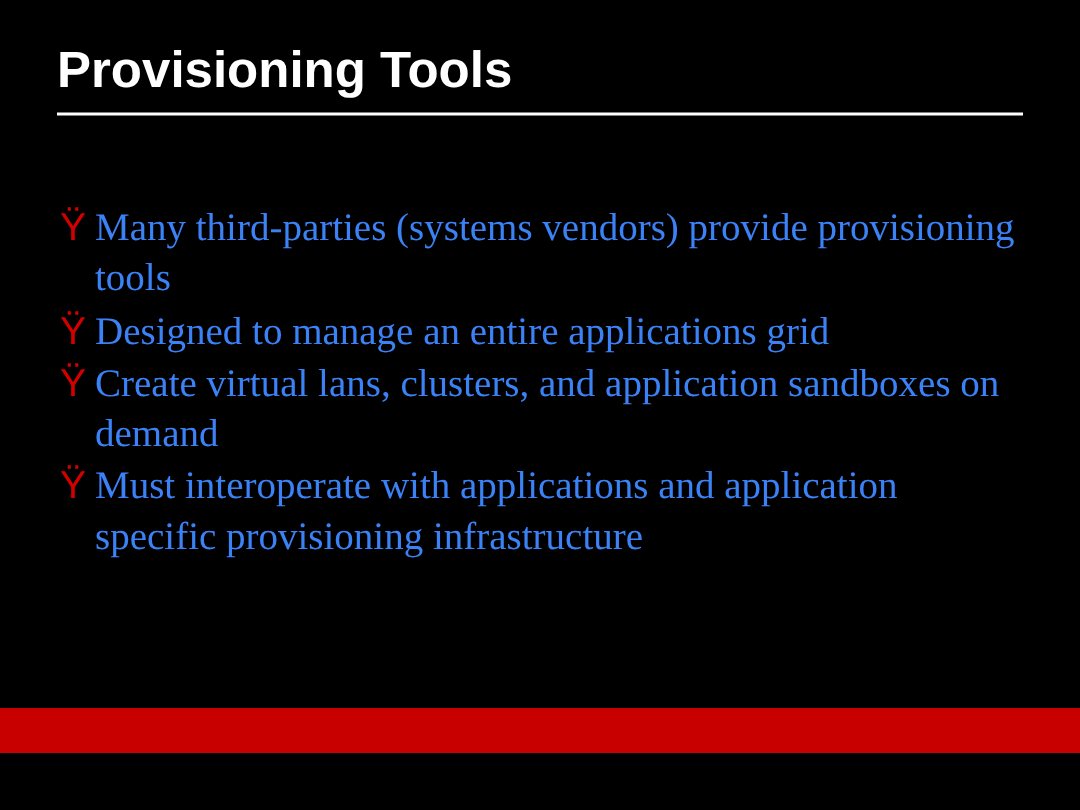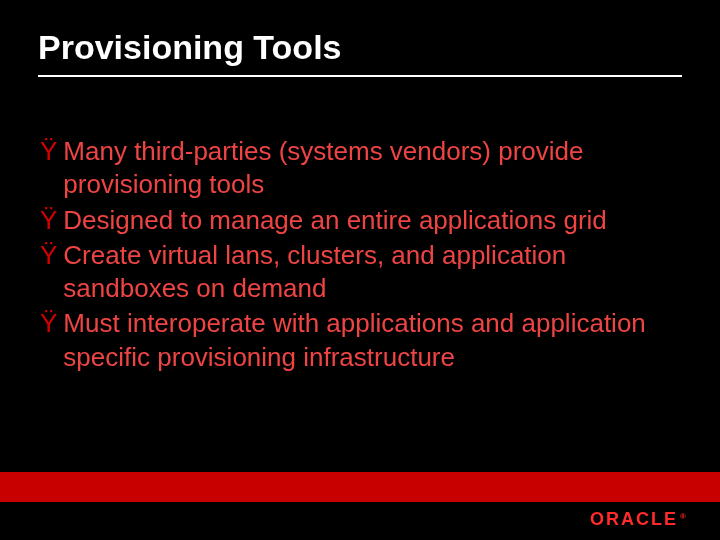--- a/index.html
+++ b/index.html
@@ -38,22 +38,23 @@
     line-height: 1.28;
     margin-bottom: 2px;
   }
   .bullet .marker {
     color: #d40000;
     flex: 0 0 auto;
     margin-right: 6px;
     font-size: 26px;
   }
   .bullet .text {
-    color: #ef4444;
+    color: #3b82f6;
     flex: 1 1 auto;
+    font-family: Liberation Serif, serif;
   }
   .footer-bar {
     position: absolute;
     left: 0;
     bottom: 38px;
     width: 720px;
     height: 30px;
     background: #c80000;
   }
   .brand {
@@ -104,18 +105,14 @@
 
     <div class="bullet">
       <span class="marker">Ÿ</span>
       <span class="text">Must interoperate with applications and application specific provisioning infrastructure</span>
     </div>
 
   </div>
 
   <div class="footer-bar"></div>
 
-  <div class="brand">
-    <span>ORACLE</span>
-    <span class="reg">®</span>
-  </div>
 
 </div>
 
 </body></html>

